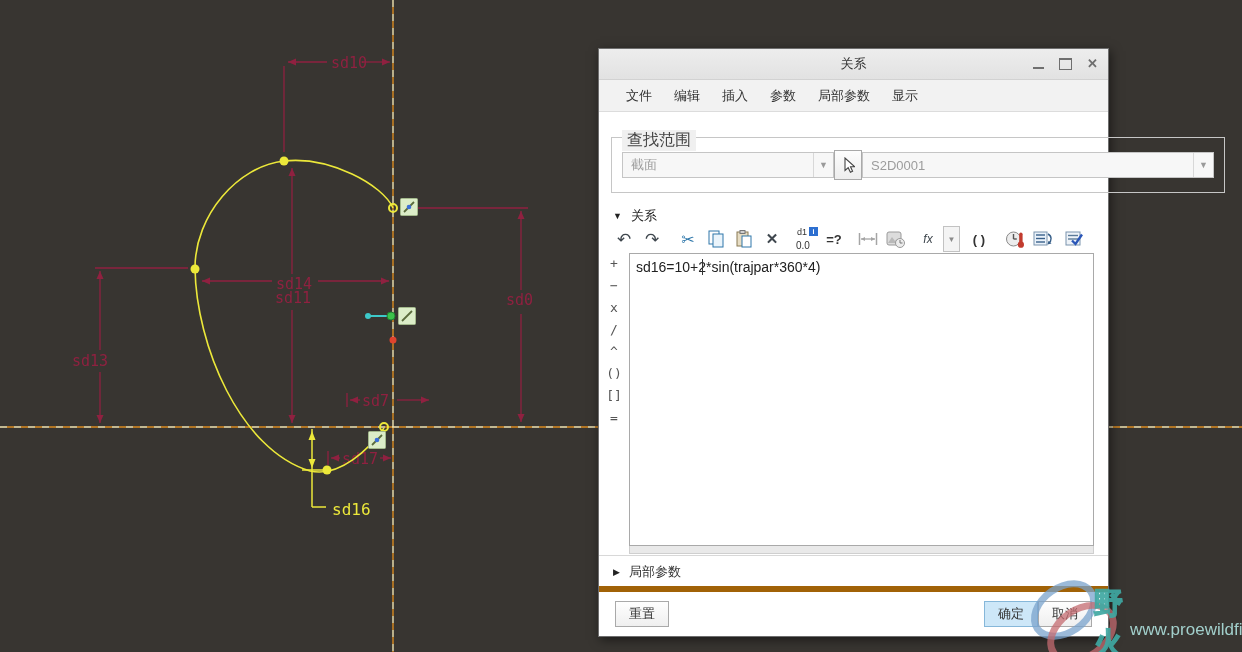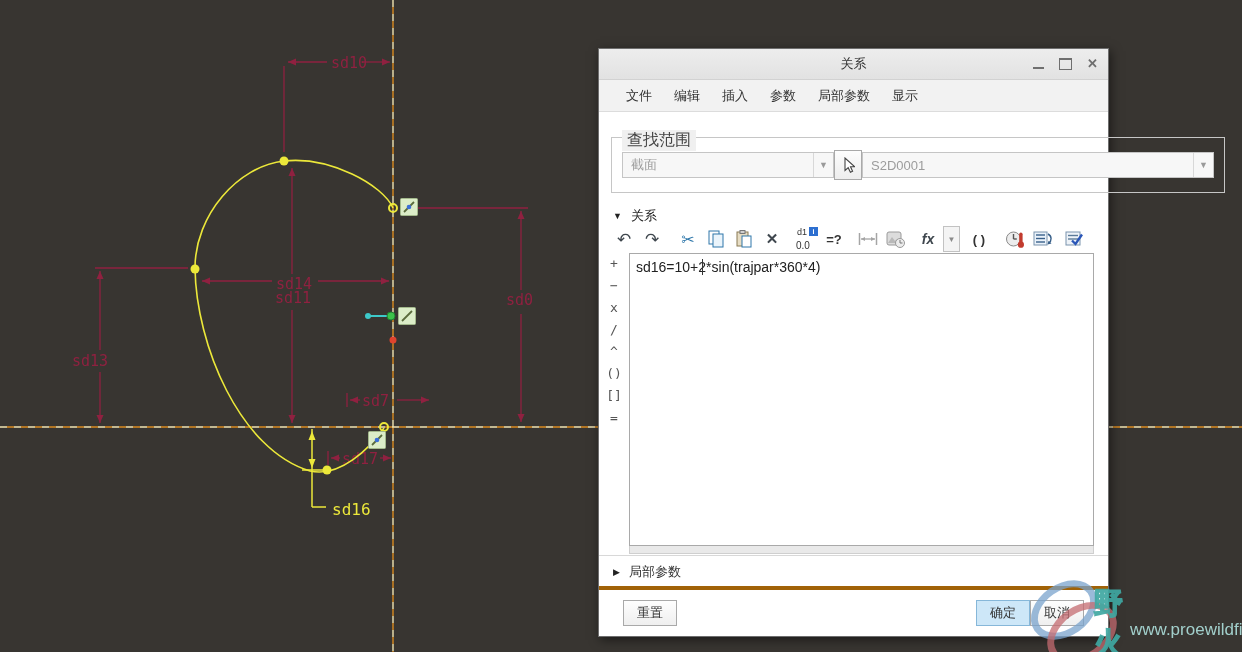--- a/index.html
+++ b/index.html
@@ -36,42 +36,42 @@
 
   .sec-header{position:absolute;left:14px;display:flex;gap:9px;align-items:center;color:#222;}
   .tri{font-size:9px;color:#222;}
   .rel-header{top:158px;}
   .toolbar{position:absolute;left:12px;top:176px;height:28px;display:flex;align-items:center;gap:2px;}
   .tb-ic{width:26px;height:26px;display:flex;align-items:center;justify-content:center;color:#3f474e;}
   .glyph{font-size:17px;line-height:1;}
   .cut{color:#2e77aa;font-size:16px;}
   .del{font-size:15px;font-weight:bold;}
   .txt-ic{font-size:13px;font-weight:bold;color:#333;}
-  .fx{font-style:italic;font-size:14px;font-weight:bold;}
+  .fx{font-style:italic;font-size:12px;font-weight:normal;}
   .dd-btn{width:15px;height:24px;border:1px solid #c2c2c2;background:#f4f4f4;color:#8a8a8a;
           font-size:8px;display:flex;align-items:center;justify-content:center;margin-right:4px;}
   .ic-dim{position:relative;width:24px;height:24px;font-family:"Liberation Sans",sans-serif;}
   .ic-dim .d1{position:absolute;left:3px;top:0;font-size:9px;color:#333;}
   .ic-dim .zz{position:absolute;left:2px;bottom:0;font-size:10px;color:#333;}
   .ic-dim .i-badge{position:absolute;right:0;top:0;width:9px;height:9px;background:#2d6fd0;color:#fff;
           font-size:7px;line-height:9px;text-align:center;font-weight:bold;}
 
   .gutter{position:absolute;left:0;top:204px;width:30px;height:293px;display:flex;flex-direction:column;
           align-items:center;padding-top:3px;gap:6px;box-sizing:border-box;}
   .op-key{color:#555;font-size:13px;height:16px;line-height:16px;font-family:"DejaVu Sans Mono",monospace;}
   .textarea{position:absolute;left:30px;right:14px;top:204px;height:293px;background:#fff;
             border:1px solid #a9a9a9;box-sizing:border-box;padding:5px 6px;font-size:14px;color:#222;}
   .caret{position:absolute;left:72px;top:5px;width:1px;height:16px;background:#333;}
   .hscroll{position:absolute;left:30px;right:14px;top:497px;height:8px;background:#e9e9e9;
            border:1px solid #cfcfcf;border-top:none;box-sizing:border-box;}
 
   .local-params{position:absolute;left:0;right:0;top:506px;height:31px;border-top:1px solid #d8d8d8;
                 display:flex;align-items:center;gap:9px;padding-left:14px;}
-  .footer{position:absolute;left:0;right:0;top:537px;bottom:0;border-top:4px solid #a16207;
-          display:flex;align-items:center;padding:0 24px;}
+  .footer{position:absolute;left:0;right:0;top:537px;bottom:0;border-top:6px solid #a16207;
+          display:flex;align-items:center;padding:0 16px;}
   .btn{height:26px;min-width:54px;background:linear-gradient(#fefefe,#efefef);border:1px solid #a9a9a9;
        font-size:13px;color:#333;display:flex;align-items:center;justify-content:center;padding:0 10px;
        box-sizing:border-box;}
   .btn-ok{margin-left:auto;background:#cde7f8;border-color:#86b7d9;}
   .btn-cancel{}
 
   
   .watermark{position:absolute;z-index:20;pointer-events:none;}
   .wm-logo-blue{position:absolute;left:1028px;top:584px;width:58px;height:38px;border:7px solid #7aa3cc;
                 border-radius:50%;transform:rotate(-35deg);opacity:.75;}

